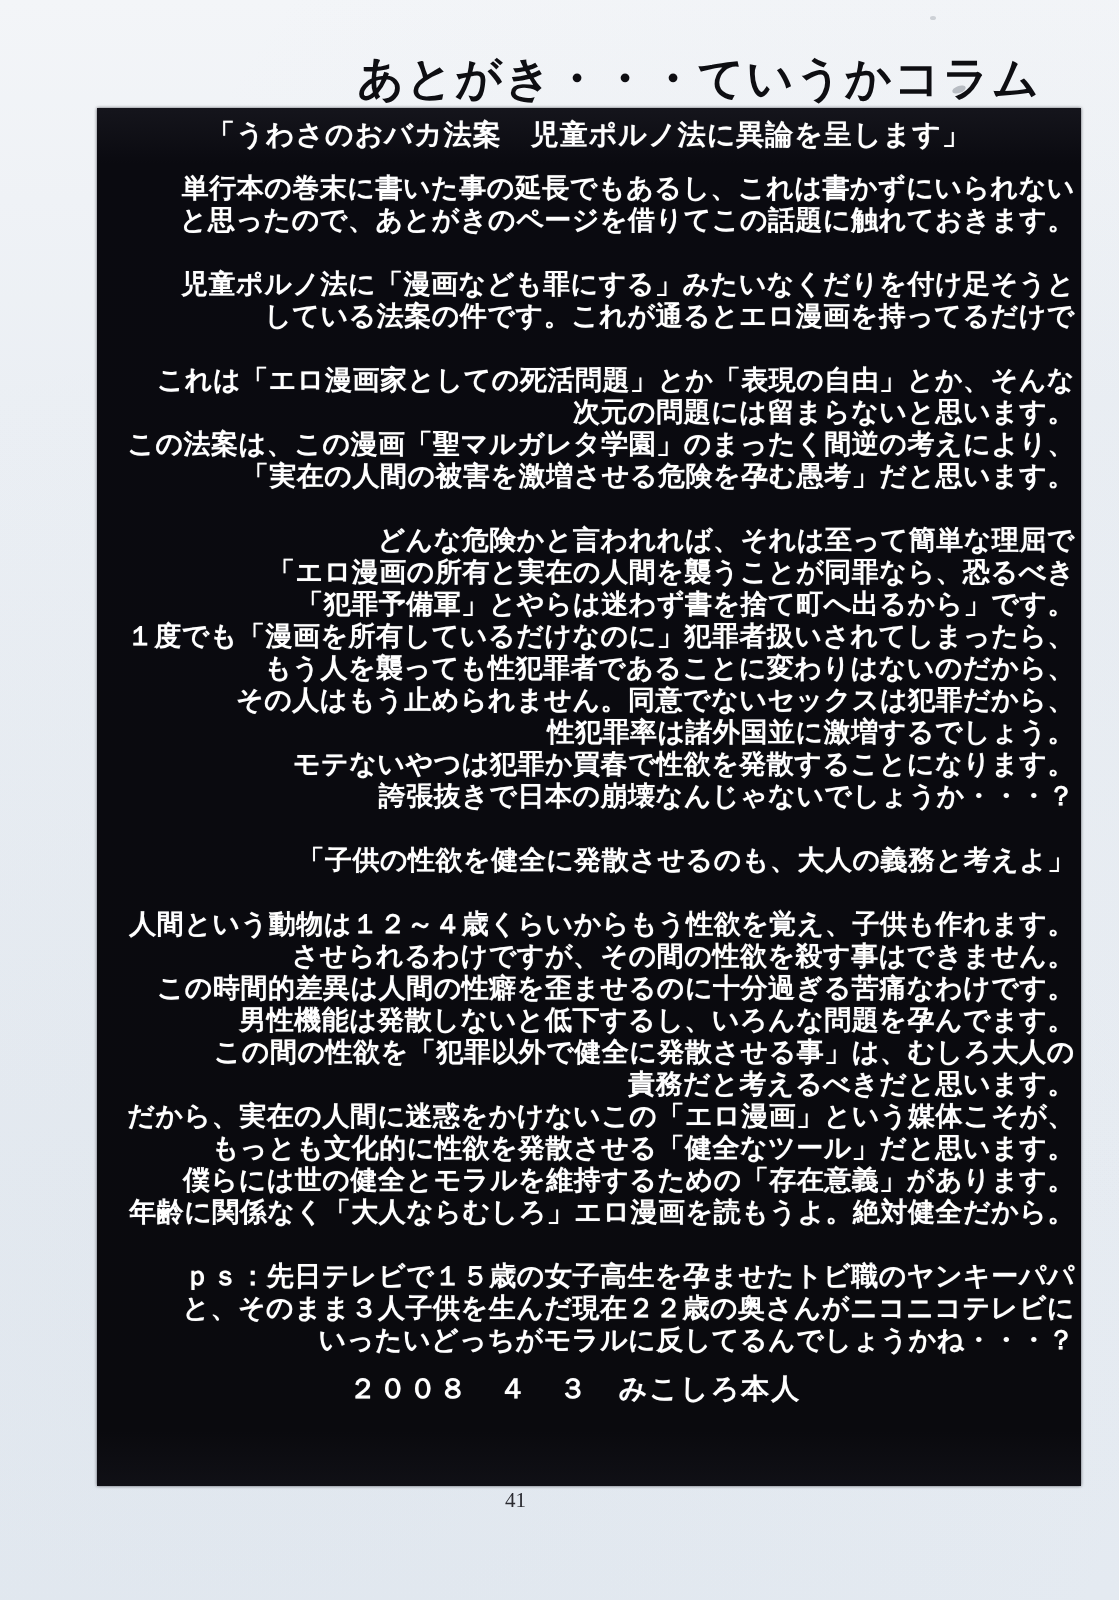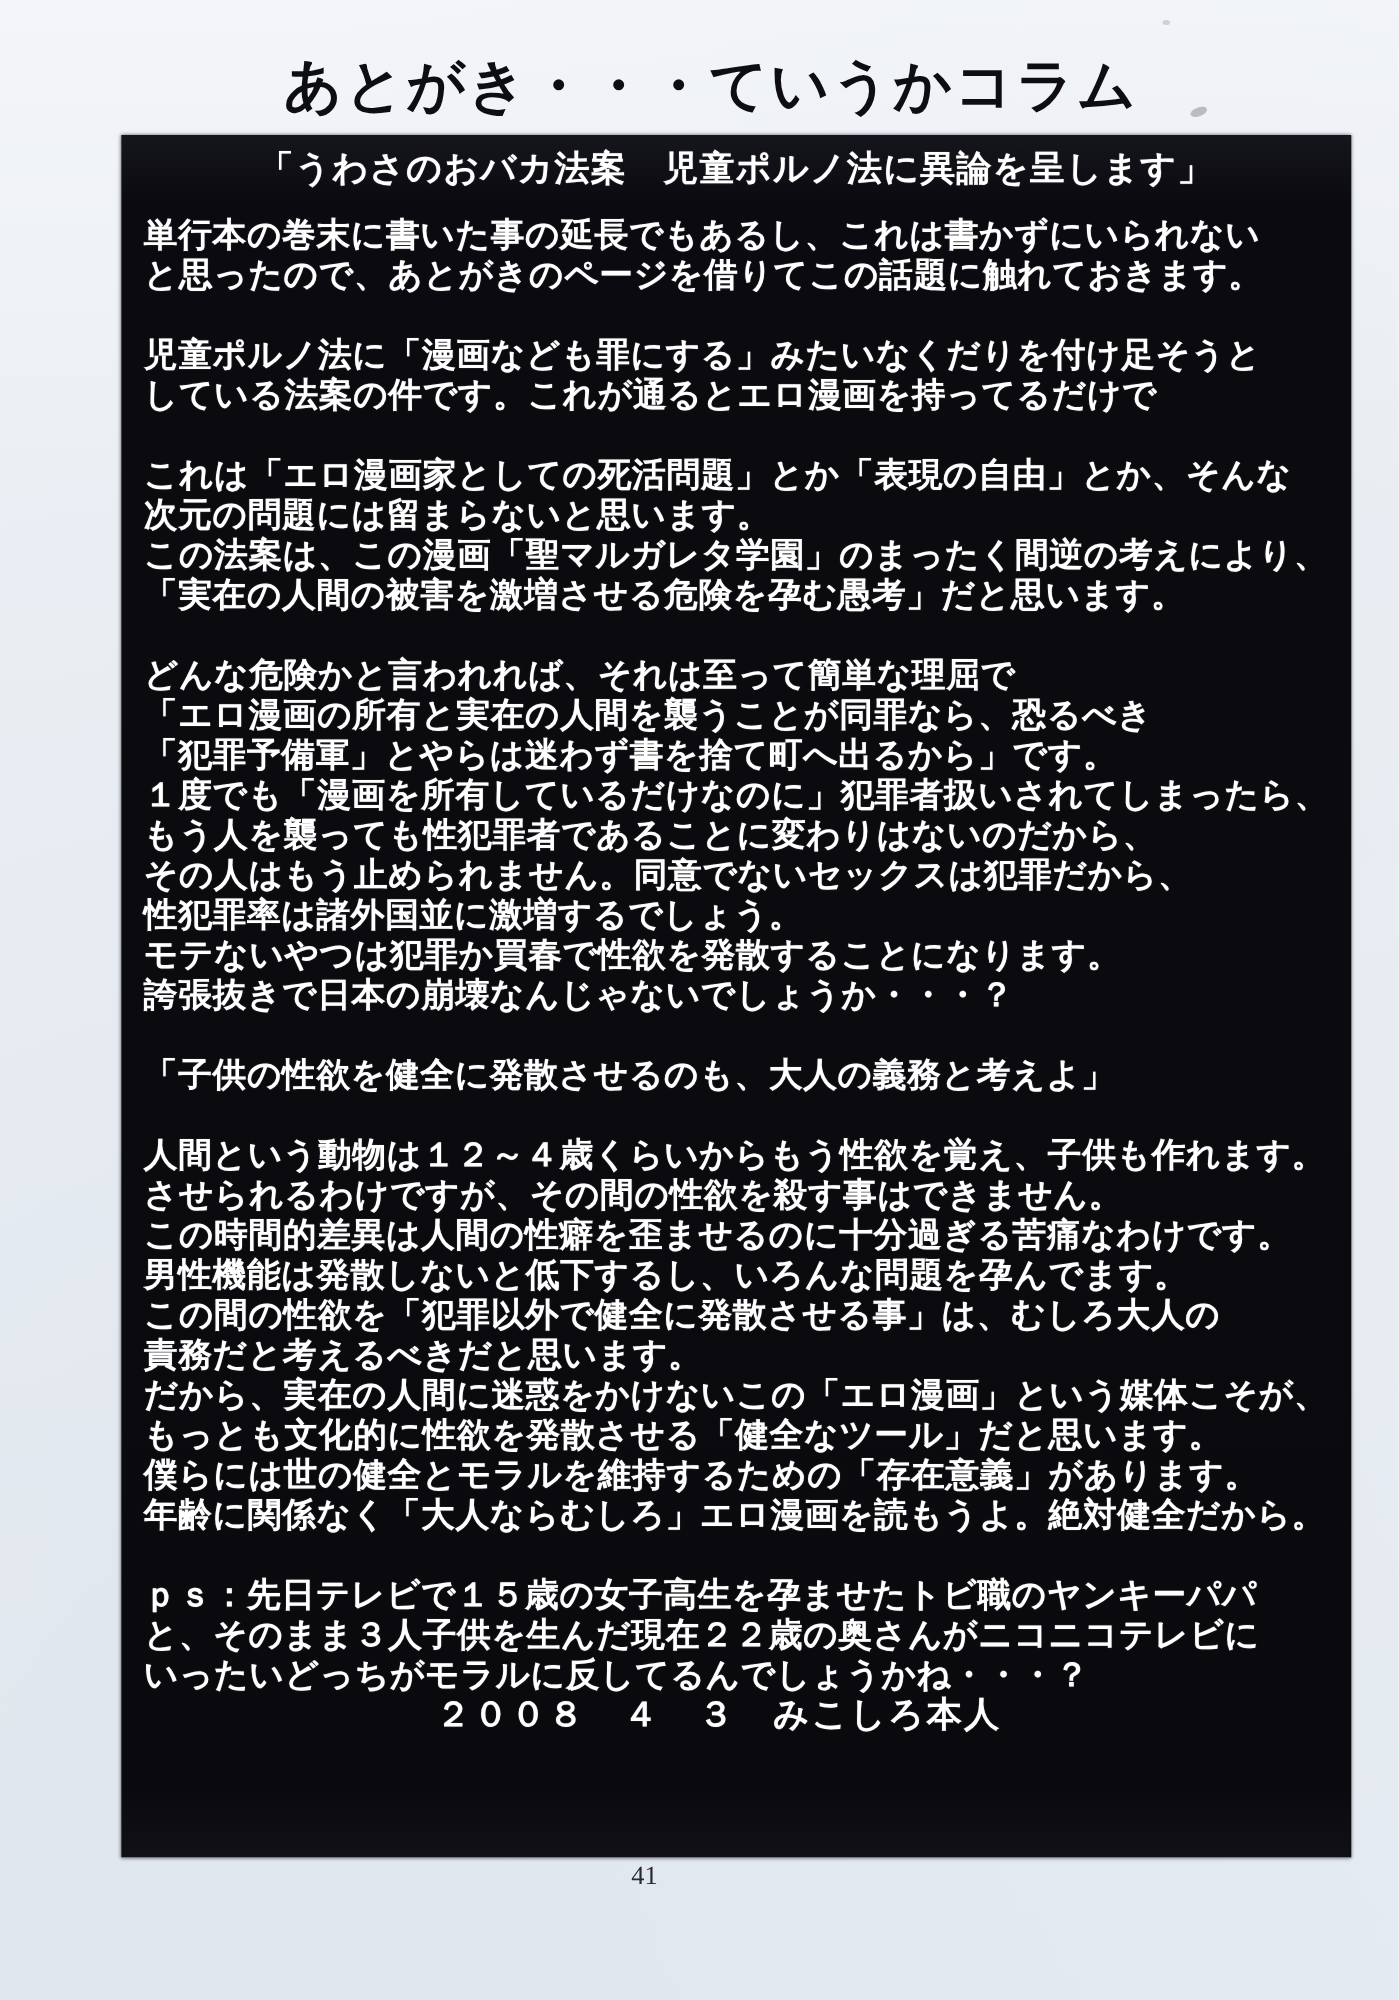--- a/index.html
+++ b/index.html
@@ -8,23 +8,23 @@
     width:1119px; height:1600px;
     background:
       radial-gradient(circle at 20% 80%, rgba(180,195,210,0.10) 0%, rgba(180,195,210,0) 60%),
       radial-gradient(circle at 80% 30%, rgba(200,210,220,0.08) 0%, rgba(200,210,220,0) 55%),
       linear-gradient(180deg,#f3f5f8 0%, #ebeff4 25%, #e7ecf2 70%, #e4eaf1 100%);
     font-family:"Liberation Sans","DejaVu Sans",sans-serif;
     overflow:hidden;
   }
   .page-title {
     position:absolute;
-    left:97px; top:38px; width:944px;
+    left:97px; top:48px; width:944px;
     margin:0;
-    text-align:center;
+    text-align:right;
     font-size:46px;
     font-weight:900;
     letter-spacing:2px;
     color:#0e0e12;
     white-space:nowrap;
   }
   .panel {
     position:absolute;
     left:97px; top:108px;
     width:984px; height:1378px;
@@ -44,22 +44,22 @@
     text-shadow:0 0 1px rgba(255,255,255,0.4);
   }
   .body-text {
     margin:20px 6px 0 18px;
     font-size:27px;
     font-weight:bold;
     line-height:32px;
     letter-spacing:0.5px;
     text-shadow:0 0 1px rgba(255,255,255,0.35);
   }
-  .block { margin:0 0 32px 0; }
-  .block:last-child { margin-bottom:0; }
+  .block { margin:0 0 32px 0;text-align:right; }
+  .block:last-child { margin-bottom:17px; }
   .line { white-space:nowrap; height:32px; }
   .signature-line {
     text-align:center;
     padding-right:28px;
     font-size:28px;
     font-weight:bold;
     line-height:32px;
     letter-spacing:2px;
     white-space:nowrap;
     text-shadow:0 0 1px rgba(255,255,255,0.35);

